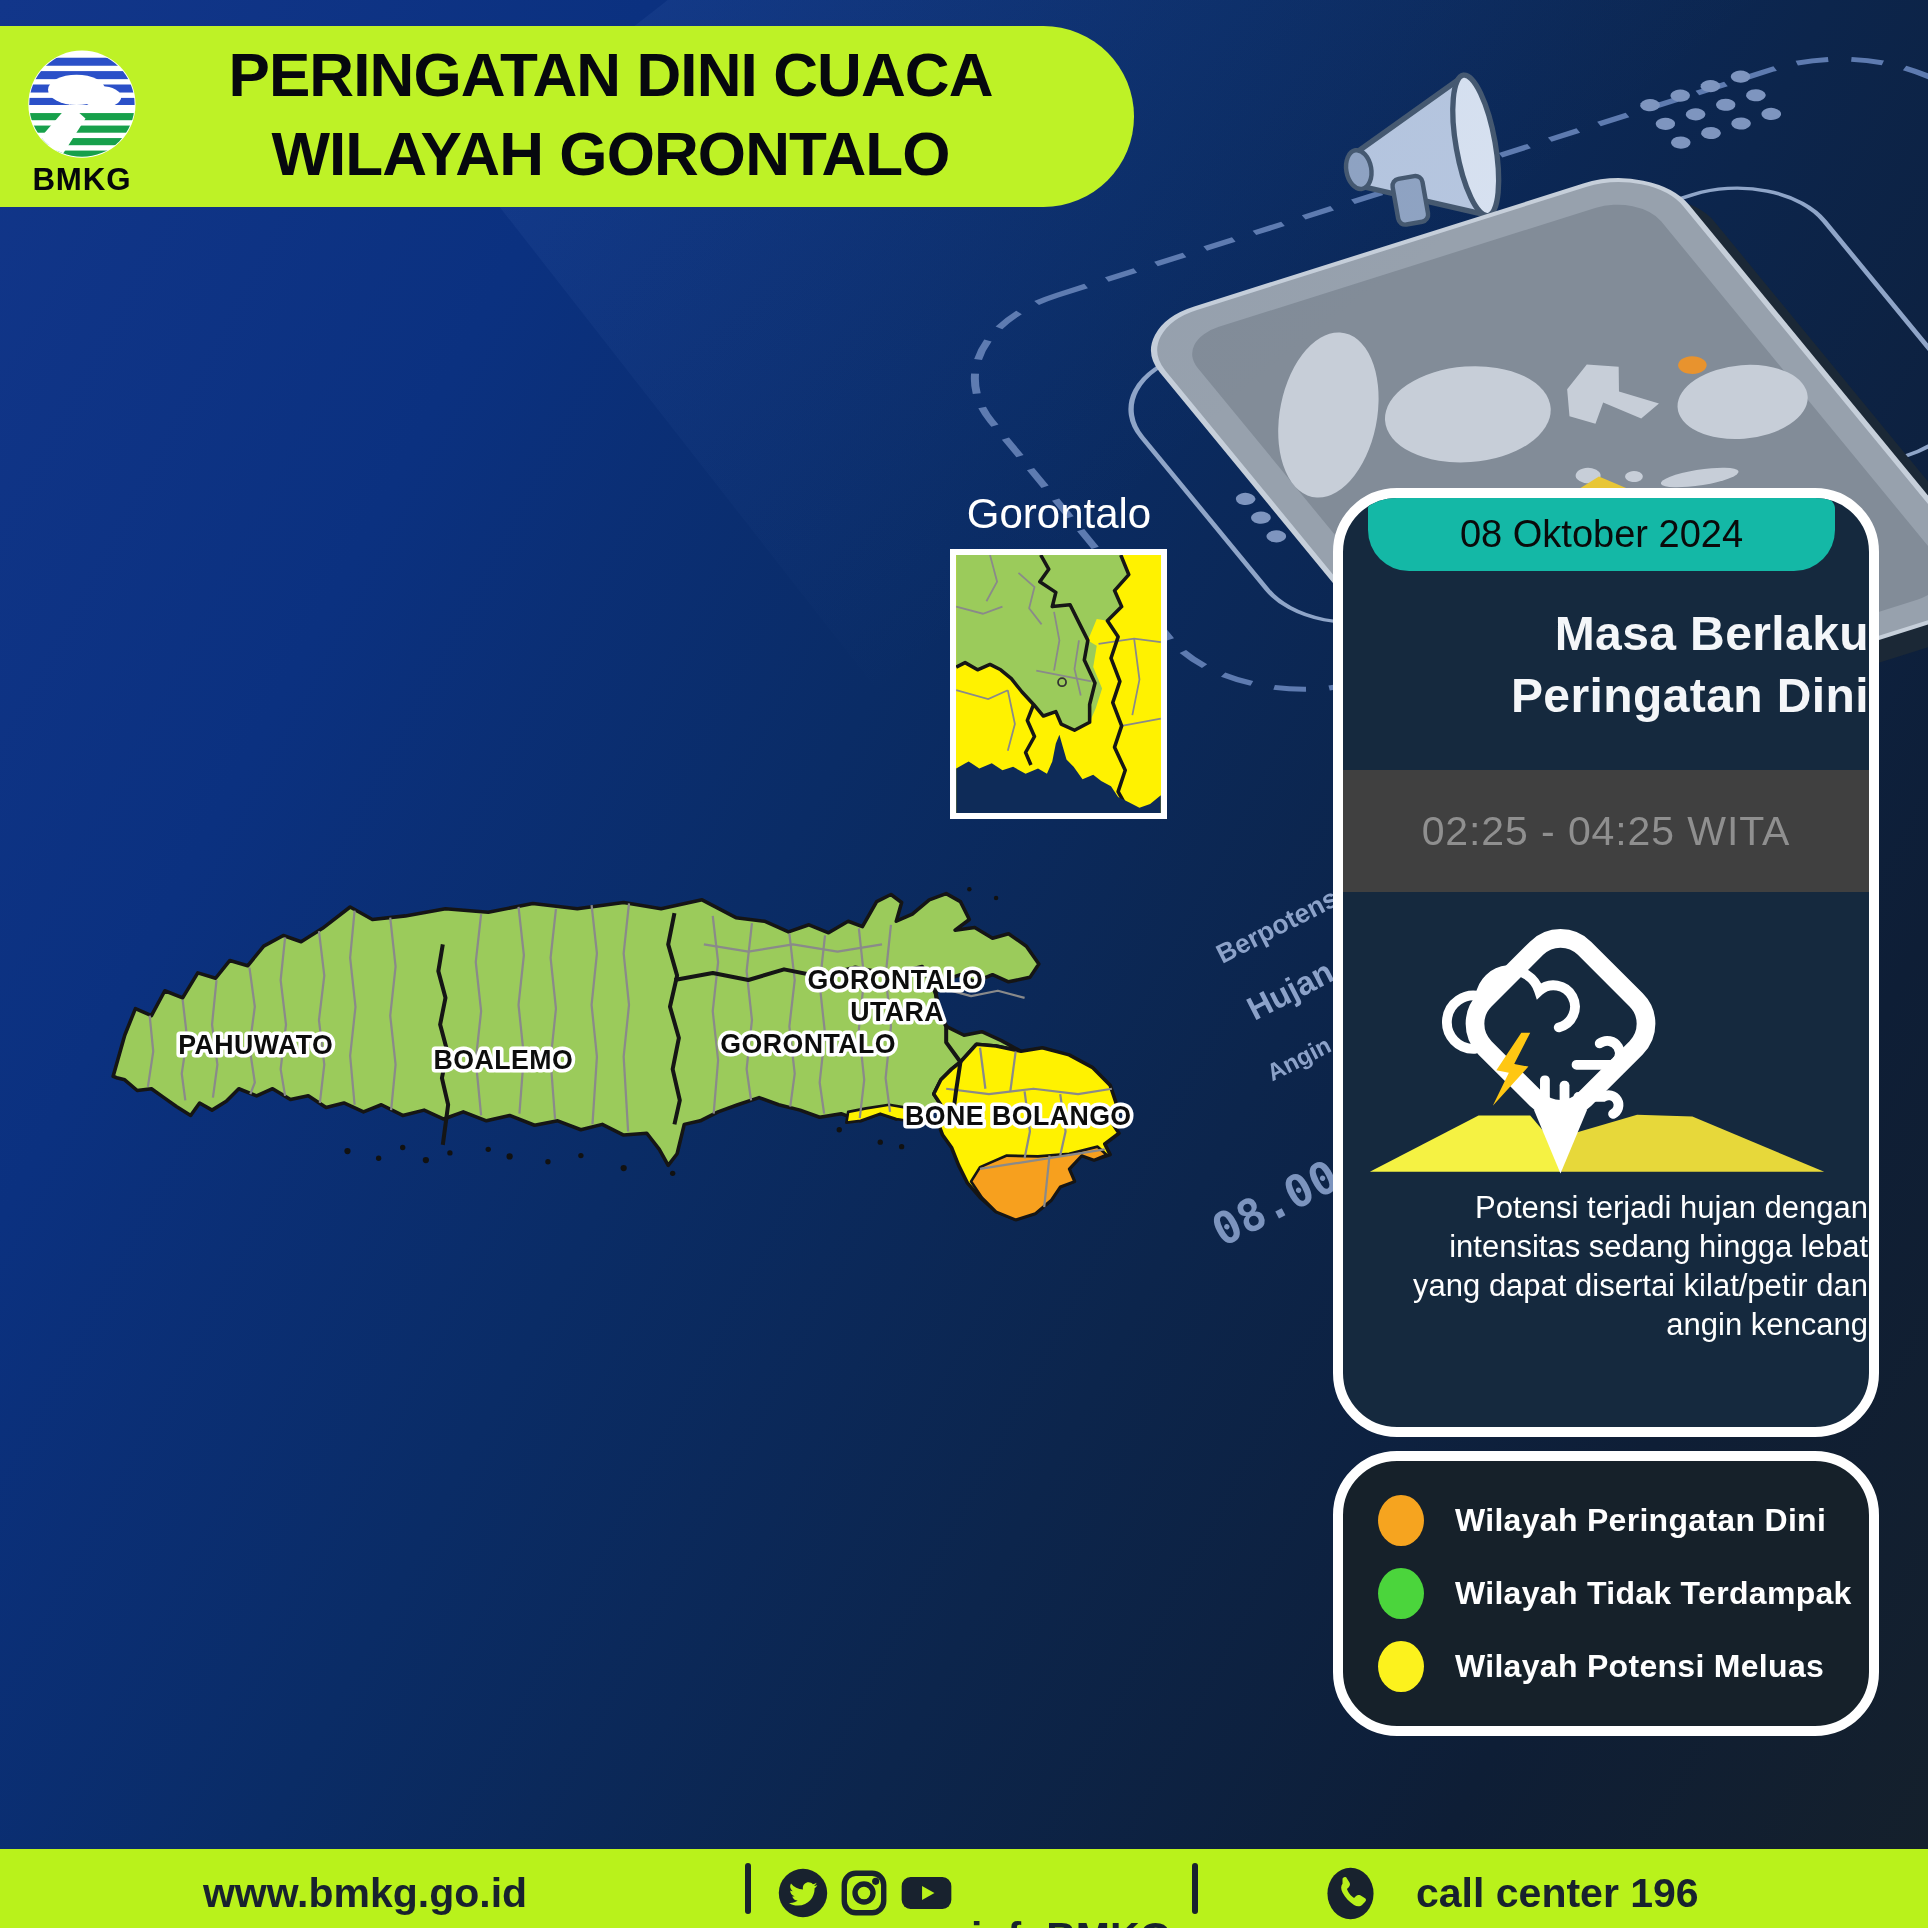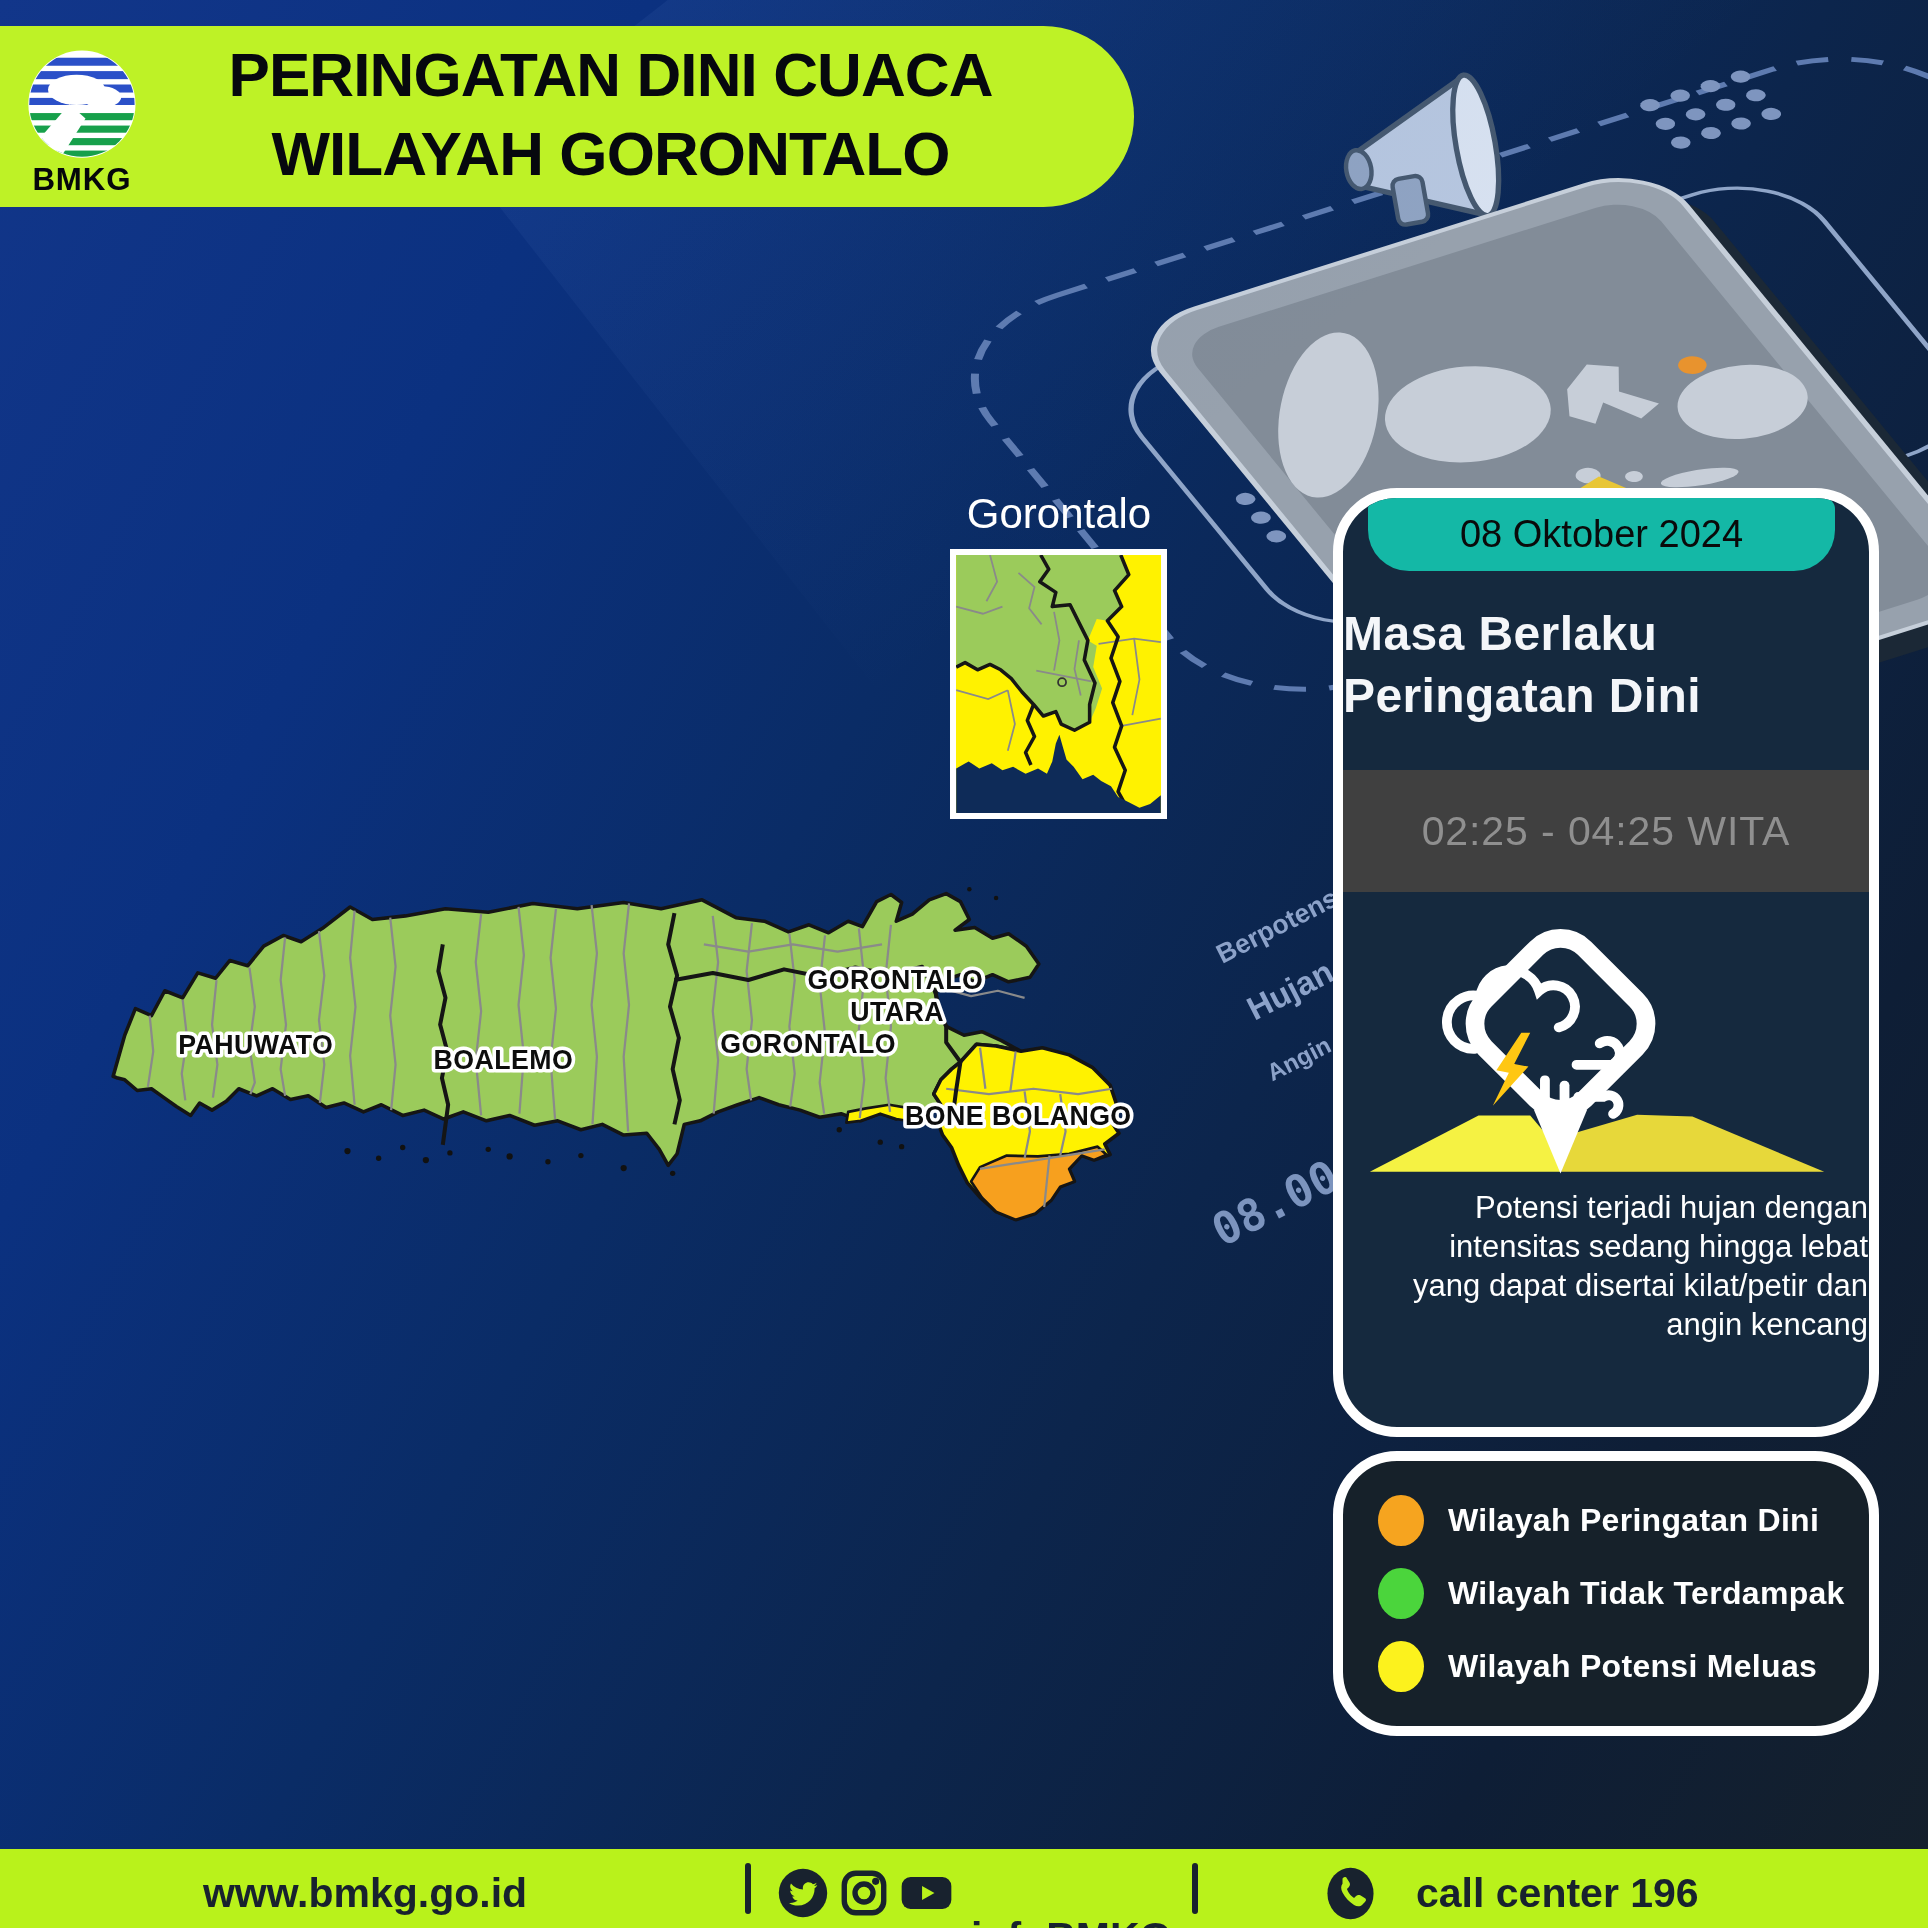--- a/index.html
+++ b/index.html
@@ -25,33 +25,33 @@
   .inset-title{position:absolute;left:927px;top:490px;width:264px;text-align:center;
     color:#fff;font-size:42px;font-weight:normal;}
   .inset{position:absolute;left:950px;top:549px;width:205px;height:258px;border:6.2px solid #fff;background:#FFF200;}
 
   
   .panel{position:absolute;left:1333px;top:488px;width:546px;height:949px;border:10.7px solid #fff;
     border-radius:64px;background:#15293E;box-sizing:border-box;overflow:hidden;}
   .pill{position:absolute;left:25px;right:34px;top:0;height:73px;background:#14b8a6;
     border-radius:10.7px 10.7px 41px 41px;display:flex;align-items:center;justify-content:center;
     font-size:38px;color:#0a0a0a;}
-  .validity{position:absolute;left:0;top:105px;width:100%;text-align:left;color:#f4f6f9;
+  .validity{position:absolute;left:0;top:105px;width:100%;text-align:right;color:#f4f6f9;
     font-weight:bold;font-size:48px;line-height:62px;letter-spacing:0.4px;}
   .timeband{position:absolute;left:0;top:272px;width:100%;height:122px;background:#404040;
     display:flex;align-items:center;justify-content:center;font-size:41px;color:#8F8F8F;letter-spacing:0.9px;}
   .icon-wrap{position:absolute;left:0;top:394px;width:525px;height:534px;}
   .panel-desc{position:absolute;left:0;top:296px;width:100%;text-align:right;color:#fff;
     font-size:31px;line-height:39px;}
 
   
   .legend{position:absolute;left:1333px;top:1451px;width:546px;height:285px;border:10.7px solid #fff;
     border-radius:64px;background:#16212A;box-sizing:border-box;
     display:flex;flex-direction:column;justify-content:space-evenly;padding:12.5px 0 12.5px 34px;}
-  .legend-row{display:flex;align-items:center;gap:23px;}
+  .legend-row{display:flex;align-items:center;gap:30px;}
   .legend-row svg{flex:0 0 auto;}
   .legend-label{color:#fff;font-weight:bold;font-size:32px;letter-spacing:0.3px;}
 
   
   .footer{position:absolute;left:0;bottom:0;width:1928px;height:79px;background:#B9F21B;color:#18222E;}
   .footer .item{position:absolute;top:0;height:88px;display:flex;align-items:center;font-weight:bold;font-size:41px;}
   .vbar{position:absolute;top:14.3px;width:6.2px;height:51px;background:#18222E;border-radius:3.6px;}
 
   text{font-family:"Liberation Sans",sans-serif;}
   .maplabel{font-weight:bold;font-size:30px;fill:#0d0d0d;stroke:#ffffff;stroke-width:8px;

